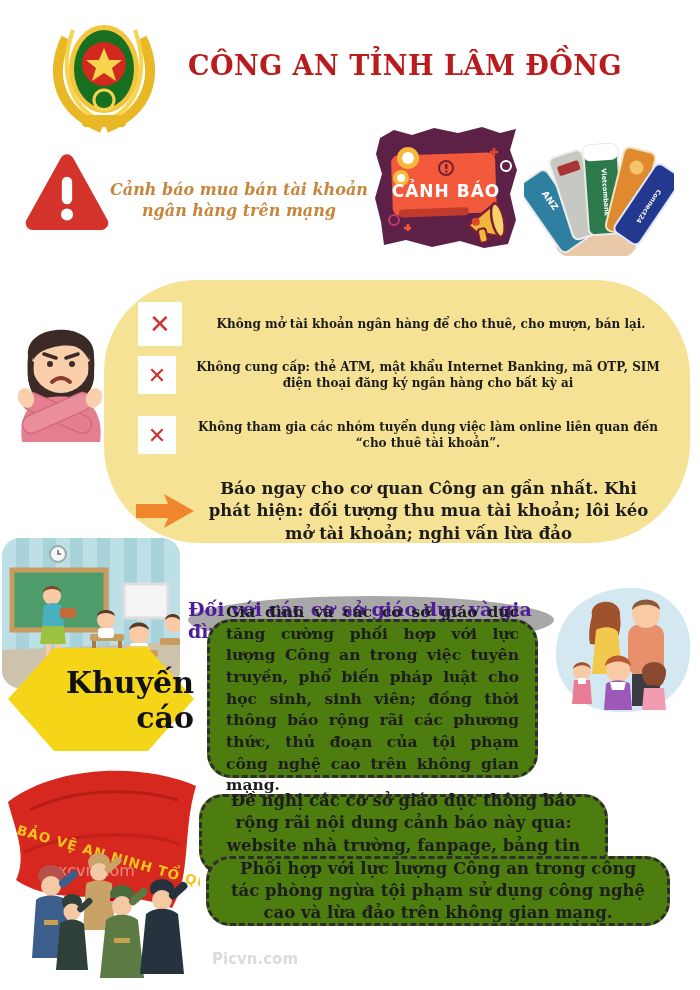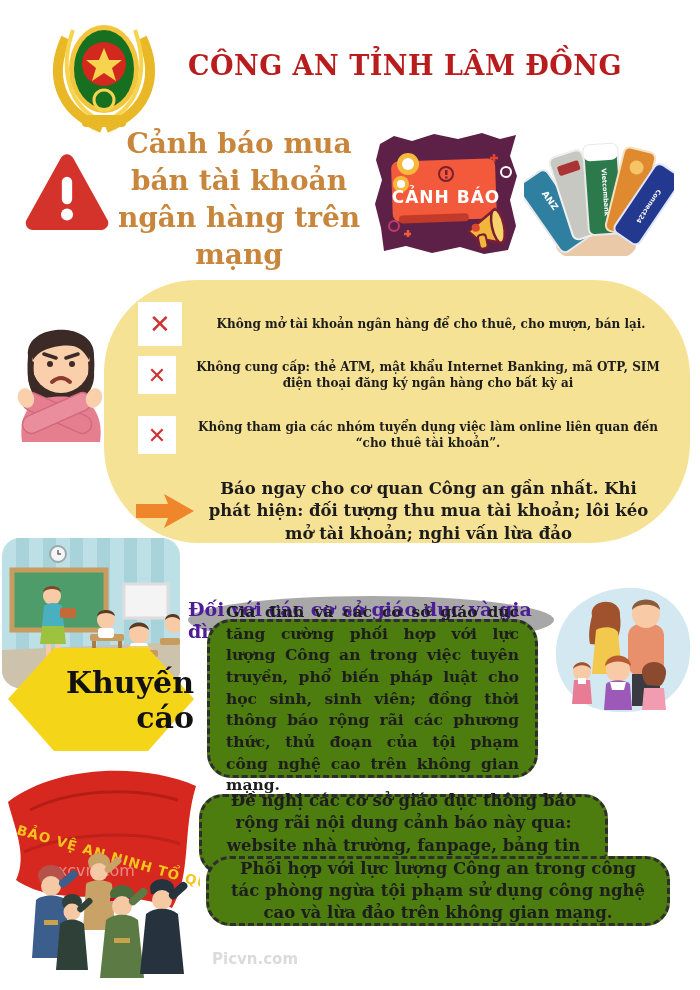--- a/index.html
+++ b/index.html
@@ -7,21 +7,21 @@
        font-family:"DejaVu Serif","Liberation Serif",serif;}
   .abs{position:absolute;}
 
   
   .page-title{left:170px;top:50px;width:470px;text-align:center;
     font-size:27px;font-weight:bold;color:#b91c1c;letter-spacing:.5px;}
 
   
   .warn-heading{left:106px;top:146px;width:266px;height:108px;display:flex;
     align-items:center;justify-content:center;text-align:center;
-    font-size:28px;font-weight:bold;color:#c8863c;line-height:1.32;}
+    font-size:16px;font-weight:bold;color:#c8863c;line-height:1.32;font-style:italic;}
 
   
   .alert-box{left:104px;top:280px;width:586px;height:263px;background:#f6e294;
     border-radius:92px 96px 100px 96px;}
   .bullet{position:absolute;left:34px;right:26px;display:flex;align-items:center;gap:16px;}
   .xbox{flex:0 0 auto;background:#ffffff;display:flex;align-items:center;justify-content:center;
     color:#cc3333;font-weight:bold;font-family:"DejaVu Sans","Liberation Sans",sans-serif;}
   .xbox.b1{width:44px;height:44px;font-size:26px;}
   .xbox.b2{width:38px;height:38px;font-size:22px;}
   .btext{flex:1;text-align:center;font-size:12px;font-weight:bold;color:#1c1c1c;line-height:1.35;}
@@ -77,21 +77,21 @@
 <div class="abs" style="left:24px;top:150px;width:86px;height:86px;">
   <svg width="86" height="86" viewBox="0 0 100 98">
     <path d="M50,12 L90,84 L10,84 Z" fill="#d3332b" stroke="#d3332b" stroke-width="16" stroke-linejoin="round"></path>
     <rect x="44" y="30" width="12" height="32" rx="6" fill="#ffffff"></rect>
     <circle cx="50" cy="74" r="7" fill="#ffffff"></circle>
   </svg>
 </div>
 
 <div class="abs warn-heading">Cảnh báo mua bán tài khoản ngân hàng trên mạng</div>
 
-<div class="abs" style="left:372px;top:130px;width:150px;height:128px;">
+<div class="abs" style="left:372px;top:124px;width:150px;height:128px;">
   <svg width="150" height="128" viewBox="0 0 150 128">
     <path d="M8,14 L22,6 L40,11 L62,4 L86,9 L110,3 L128,9 L144,5 L138,26 L145,46 L138,70 L144,96 L136,120 L112,124 L88,117 L60,123 L34,116 L12,121 L9,98 L3,74 L10,50 L4,30 Z" fill="#5d2147"></path>
     <g transform="rotate(-2 72 62)">
       <rect x="20" y="30" width="104" height="60" rx="7" fill="#f25a3b"></rect>
       <rect x="26" y="84" width="70" height="8" rx="4" fill="#c23a2a"></rect>
     </g>
     <circle cx="36" cy="34" r="11" fill="#f6b93c"></circle>
       <circle cx="36" cy="34" r="6" fill="#ffffff"></circle>
     <circle cx="29" cy="54" r="8" fill="#f6b93c"></circle>
       <circle cx="29" cy="54" r="4" fill="#ffffff"></circle>

